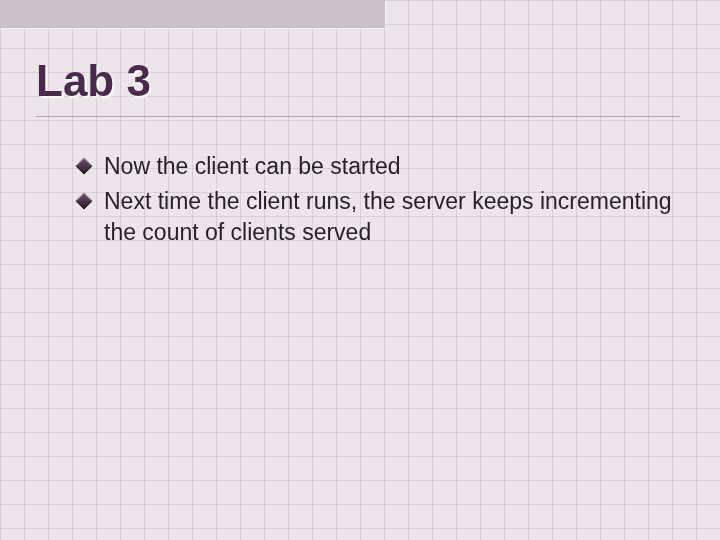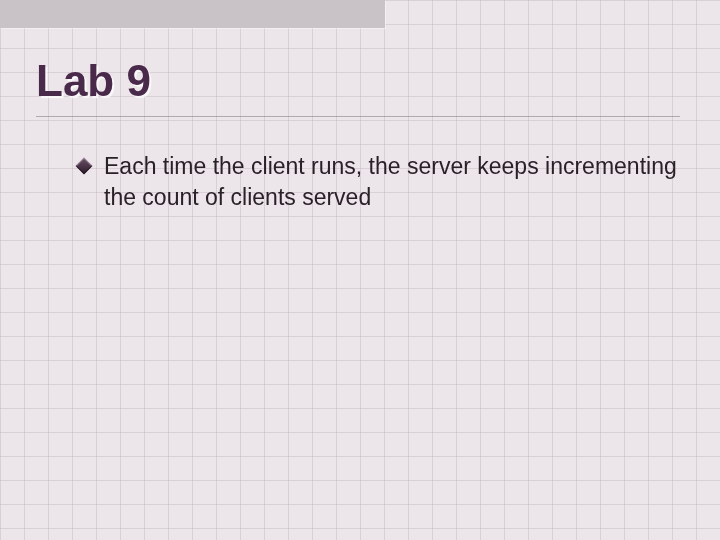--- a/index.html
+++ b/index.html
@@ -62,20 +62,24 @@
     box-shadow: inset -1px -1px 0 rgba(0,0,0,0.4), inset 1px 1px 0 rgba(255,255,255,0.3);
   }
 </style>
 </head>
 <body>
 
 <div class="grid"></div>
 <div class="topbar"></div>
 
 <div class="content">
-  <h1 class="title">Lab 9</h1>
+  <h1 class="title">Lab 3</h1>
   <ul class="bullets">
     <li>
       <span class="diamond"></span>
-      <span>Each time the client runs, the server keeps incrementing the count of clients served</span>
+      <span>Now the client can be started</span>
+    </li>
+    <li>
+      <span class="diamond"></span>
+      <span>Next time the client runs, the server keeps incrementing the count of clients served</span>
     </li>
   </ul>
 </div>
 
 </body></html>

